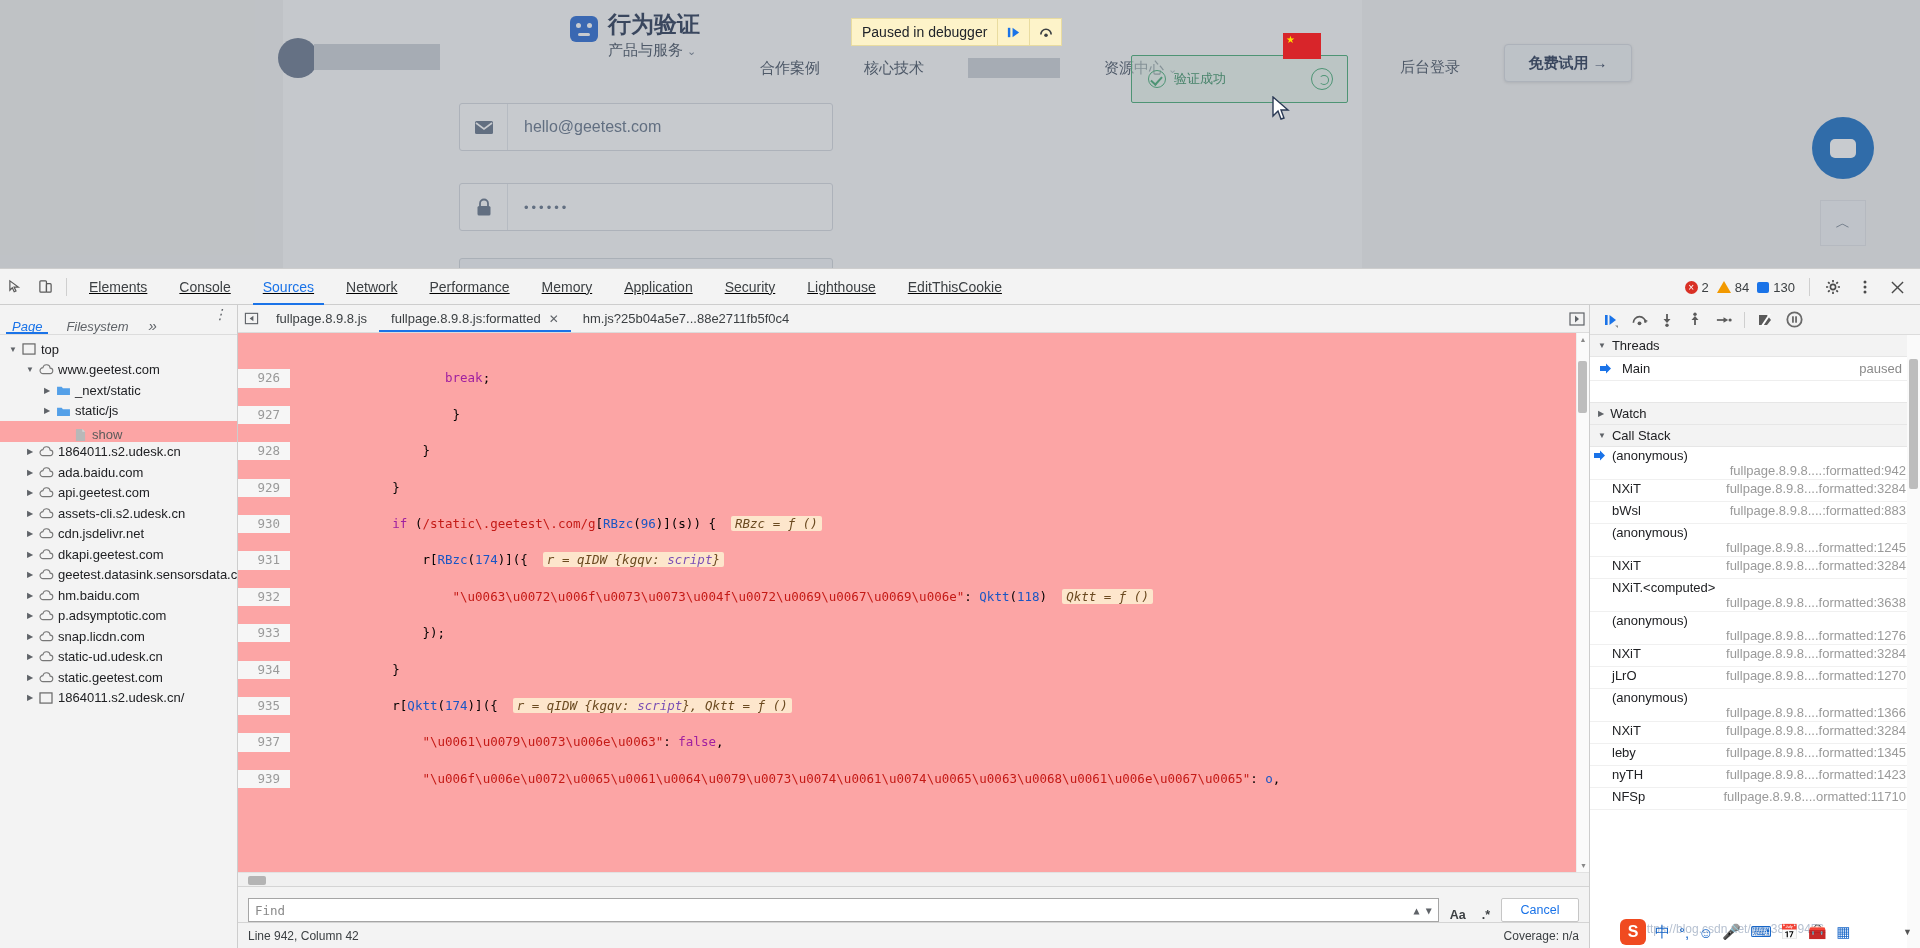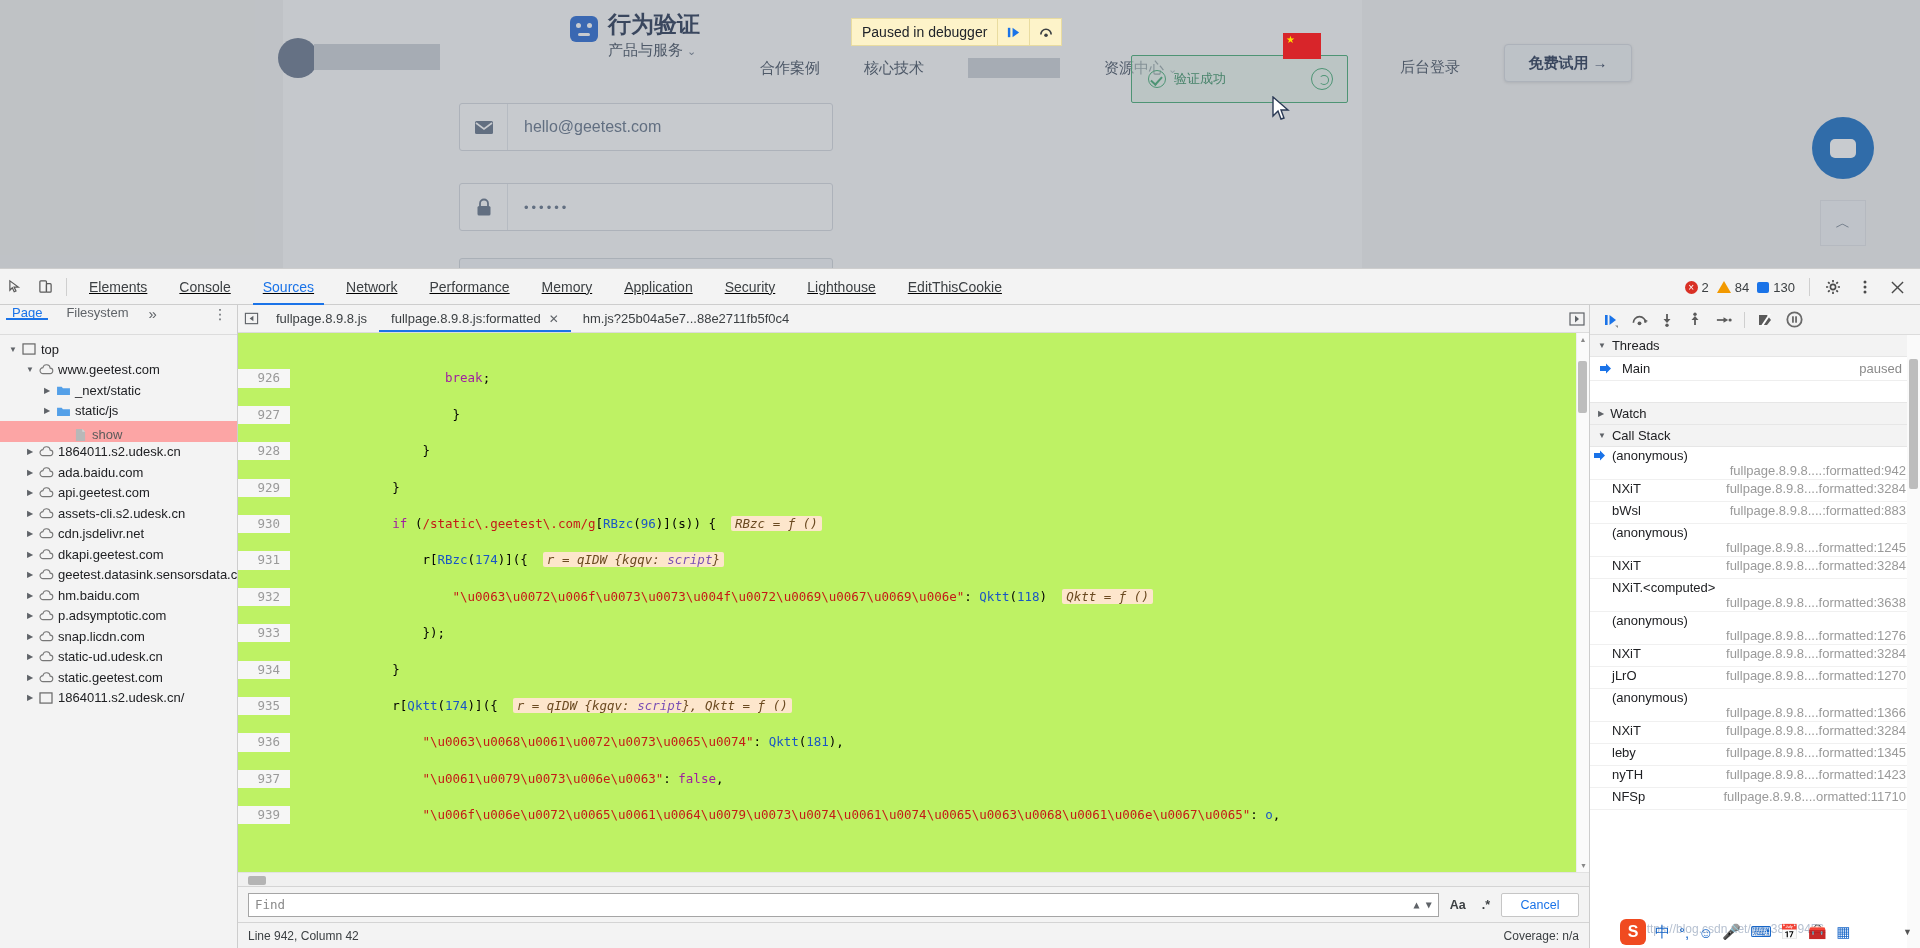--- a/index.html
+++ b/index.html
@@ -170,22 +170,22 @@
   .badge-warn { width:0;height:0;border-left:7px solid transparent;border-right:7px solid transparent;
     border-bottom:12px solid #f29900; position:relative; }
   .badge-info { width:12px;height:11px;background:#1a73e8;border-radius:2px; }
 
   
   .dt-body { flex:1; display:flex; min-height:0; }
 
   
   .navigator { width:238px; background:#f3f3f3; border-right:1px solid #cdcdcd;
     display:flex; flex-direction:column; flex:none; }
-  .nav-tabs { height:30px; display:flex; align-items:flex-start; border-bottom:1px solid #dcdcdc;
-    position:relative; }
+  .nav-tabs { height:30px; display:flex; align-items:flex-end; border-bottom:1px solid #dcdcdc;
+    position:relative;font-style:italic; }
   .nav-tab { padding:0 12px; display:flex; align-items:center; font-size:13px; color:#5f6368; position:relative; }
   .nav-tab.active { color:#1a73e8; }
   .nav-tab.active::after { content:""; position:absolute; left:6px; right:6px; bottom:0; height:2px; background:#1a73e8; }
   .nav-more { padding:0 8px; display:flex; align-items:center; color:#5f6368; font-size:15px; }
   .nav-kebab { position:absolute; right:10px; top:5px; color:#5f6368; line-height:8px; font-size:14px; }
   .tree { flex:1; overflow:hidden; padding-top:4px; font-size:13px; color:#202124; }
   .tree-row { display:flex; align-items:center; height:20.5px; white-space:nowrap; }
   .tree-row.selected { background:#fca5a5;align-items:flex-end; }
   .tw { width:14px; display:flex; align-items:center; justify-content:center; color:#5f6368; font-size:8px; flex:none; }
   .ticon { width:18px; display:flex; align-items:center; justify-content:center; flex:none; margin-right:3px; }
@@ -194,21 +194,21 @@
   .source-pane { flex:1; display:flex; flex-direction:column; min-width:0; border-right:1px solid #cdcdcd; }
   .src-tabs { height:28px; display:flex; align-items:stretch; background:#f3f3f3;
     border-bottom:1px solid #dcdcdc; position:relative; }
   .src-navbtn { width:26px; display:flex; align-items:center; justify-content:center; color:#5f6368; }
   .src-tab { padding:0 12px; display:flex; align-items:center; gap:8px; font-size:13px;
     color:#3c4043; position:relative;justify-content:center; }
   .src-tab.active::after { content:""; position:absolute; left:0; right:0; bottom:0; height:2px; background:#1a73e8; }
   .src-tab .xc { font-size:12px; color:#5f6368; }
   .src-right { position:absolute; right:4px; top:0; height:28px; display:flex; align-items:center; }
 
-  .editor-wrap { flex:1; position:relative; overflow:hidden; background:#bef264; }
+  .editor-wrap { flex:1; position:relative; overflow:hidden; background:#fca5a5; }
   .code {
     font-family:"DejaVu Sans Mono","Liberation Mono", monospace;
     font-size:12.5px; line-height:18.2px; white-space:pre; position:absolute;
     left:0; top:0; right:0;
   }
   .cl { display:flex; height:18.2px; align-items:center; }
   .ln { width:52px; flex:none; text-align:right; padding-right:10px; color:#9a9a9a;
     background:#f6f6f6; height:18.2px; line-height:18.2px; position:relative; }
   .ctext { padding-left:12px; }
   .k { color:#a020a0; }        
@@ -217,21 +217,21 @@
   .hint { background:#fde6cc; color:#6b4a20; padding:0 4px; border-radius:2px; font-style:italic; }
 
   .hscroll { height:14px; background:#f0f0f0; border-top:1px solid #e2e2e2; position:relative; }
   .hscroll-thumb { position:absolute; left:10px; top:3px; width:18px; height:9px; background:#b4b4b4; border-radius:2px; }
   .vscroll { position:absolute; right:0; top:0; bottom:0; width:13px; background:#fafafa; border-left:1px solid #eee; }
   .vscroll-arrow { height:13px; display:flex; align-items:center; justify-content:center; color:#888; font-size:7px; }
   .vscroll-thumb { position:absolute; right:2px; top:28px; width:9px; height:52px; background:#bdbdbd; border-radius:2px; }
 
   
   .findbar { height:36px; background:#f3f3f3; border-top:1px solid #d4d4d4;
-    display:flex; align-items:center; padding:0 10px; gap:6px; flex:none; }
+    display:flex; align-items:flex-end; padding:0 10px; gap:6px; flex:none; }
   .find-input {
     flex:1; height:24px; border:1px solid #a5a5a5; background:#fff;
     display:flex; align-items:center; padding:0 6px; font-size:12.5px; color:#8a8a8a;
     font-family:"DejaVu Sans Mono","Liberation Mono", monospace;
     position:relative;
   }
   .find-navs { position:absolute; right:6px; display:flex; gap:6px; color:#5f6368; font-size:10px; }
   .find-opt { font-size:12.5px; color:#3c4043; padding:0 5px; font-weight:600; }
   .find-cancel {
     min-width:78px; height:24px; border:1px solid #c6c6c6; background:#fff; border-radius:2px;
@@ -641,21 +641,20 @@
 <div class="cl"><span class="ln">926</span><span class="ctext"><span style="visibility:hidden">                   </span><span class="k">break</span>;</span></div>
 <div class="cl"><span class="ln">927</span><span class="ctext">                    }</span></div>
 <div class="cl"><span class="ln">928</span><span class="ctext">                }</span></div>
 <div class="cl"><span class="ln">929</span><span class="ctext">            }</span></div>
 <div class="cl"><span class="ln">930</span><span class="ctext">            <span class="k">if</span> (<span class="s">/static\.geetest\.com/g</span>[<span class="n">RBzc</span>(<span class="n">96</span>)](s)) {  <span class="hint">RBzc = <i>ƒ</i> ()</span></span></div>
 <div class="cl"><span class="ln">931</span><span class="ctext">                r[<span class="n">RBzc</span>(<span class="n">174</span>)]({  <span class="hint">r = qIDW {kgqv: <span style="color:#7a4fb5">script</span>}</span></span></div>
 <div class="cl"><span class="ln">932</span><span class="ctext">                    <span class="s">"\u0063\u0072\u006f\u0073\u0073\u004f\u0072\u0069\u0067\u0069\u006e"</span>: <span class="n">Qktt</span>(<span class="n">118</span>)  <span class="hint">Qktt = <i>ƒ</i> ()</span></span></div>
 <div class="cl"><span class="ln">933</span><span class="ctext">                });</span></div>
 <div class="cl"><span class="ln">934</span><span class="ctext">            }</span></div>
 <div class="cl"><span class="ln">935</span><span class="ctext">            r[<span class="n">Qktt</span>(<span class="n">174</span>)]({  <span class="hint">r = qIDW {kgqv: <span style="color:#7a4fb5">script</span>}, Qktt = <i>ƒ</i> ()</span></span></div>
-<div class="cl"><span class="ln">936</span><span class="ctext">                <span class="s">"\u0063\u0068\u0061\u0072\u0073\u0065\u0074"</span>: <span class="n">Qktt</span>(<span class="n">181</span>),</span></div>
 <div class="cl"><span class="ln">937</span><span class="ctext">                <span class="s">"\u0061\u0079\u0073\u006e\u0063"</span>: <span class="k">false</span>,</span></div>
 <div class="cl"><span class="ln">939</span><span class="ctext">                <span class="s">"\u006f\u006e\u0072\u0065\u0061\u0064\u0079\u0073\u0074\u0061\u0074\u0065\u0063\u0068\u0061\u006e\u0067\u0065"</span>: <span class="n">o</span>,</span></div>
 
 
 
 
 
 
 
 

